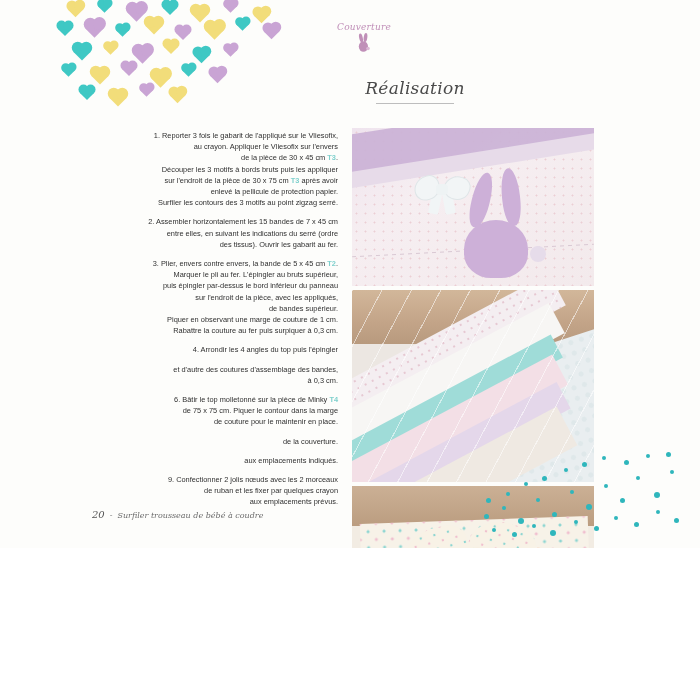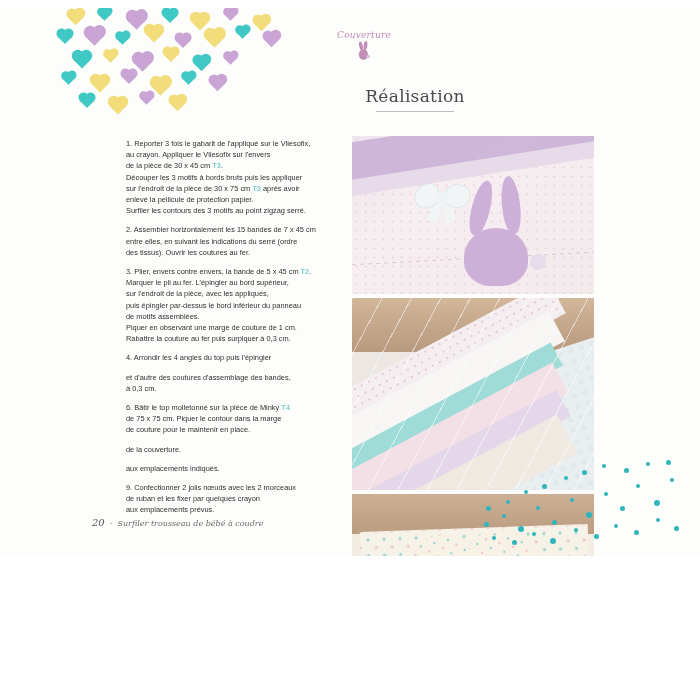--- a/index.html
+++ b/index.html
@@ -12,21 +12,20 @@
     background: #ffffff;
     font-family: "Liberation Sans", sans-serif;
     overflow: hidden;
   }
   #page {
     position: relative;
     width: 700px;
     height: 548px;
     background: #fdfdfb;
     overflow: hidden;
-    margin-top: 8px;
   }
 
   
   .hearts {
     position: absolute;
     left: 60px;
     top: 0px;
     width: 240px;
     height: 110px;
   }
@@ -85,20 +84,21 @@
     left: 0;
     top: 78px;
     width: 700px;
     text-align: center;
     padding-left: 130px;
     box-sizing: border-box;
   }
   .title-text {
     display: inline-block;
     font-family: "DejaVu Serif", serif;
+    font-style: italic;
     font-size: 17px;
     color: #4a4a4a;
     letter-spacing: 0.3px;
   }
   .title-rule {
     margin: 5px auto 0 auto;
     width: 78px;
     height: 1px;
     background: #bdbdbd;
   }
@@ -111,20 +111,21 @@
     width: 212px;
     font-size: 7.4px;
     line-height: 11.2px;
     color: #2f2f2f;
   }
   .step {
     margin-bottom: 8px;
   }
   .step p {
     margin: 0;
+    text-align: right;
   }
   .ref {
     color: #7fd0cd;
     font-weight: bold;
   }
 
   
   .photo {
     position: absolute;
     overflow: hidden;
@@ -386,28 +387,28 @@
         <p>au crayon. Appliquer le Vliesofix sur l'envers</p>
         <p>de la pièce de 30 x 45 cm <span class="ref">T3</span>.</p>
         <p>Découper les 3 motifs à bords bruts puis les appliquer</p>
         <p>sur l'endroit de la pièce de 30 x 75 cm <span class="ref">T3</span> après avoir</p>
         <p>enlevé la pellicule de protection papier.</p>
         <p>Surfiler les contours des 3 motifs au point zigzag serré.</p>
       </div>
       <div class="step">
         <p>2. Assembler horizontalement les 15 bandes de 7 x 45 cm</p>
         <p>entre elles, en suivant les indications du serré (ordre</p>
-        <p>des tissus). Ouvrir les coutures au fer.</p>
+        <p>des tissus). Ouvrir les gabarit au fer.</p>
       </div>
       <div class="step">
         <p>3. Plier, envers contre envers, la bande de 5 x 45 cm <span class="ref">T2</span>.</p>
-        <p>Marquer le pli au fer. L'épingler au bord supérieur,</p>
+        <p>Marquer le pli au fer. L'épingler au bruts supérieur,</p>
+        <p>puis épingler par-dessus le bord inférieur du panneau</p>
         <p>sur l'endroit de la pièce, avec les appliqués,</p>
-        <p>puis épingler par-dessus le bord inférieur du panneau</p>
-        <p>de motifs assemblées.</p>
+        <p>de bandes supérieur.</p>
         <p>Piquer en observant une marge de couture de 1 cm.</p>
         <p>Rabattre la couture au fer puis surpiquer à 0,3 cm.</p>
       </div>
       <div class="step">
         <p>4. Arrondir les 4 angles du top puis l'épingler</p>
       </div>
       <div class="step">
         <p>et d'autre des coutures d'assemblage des bandes,</p>
         <p>à 0,3 cm.</p>
       </div>

